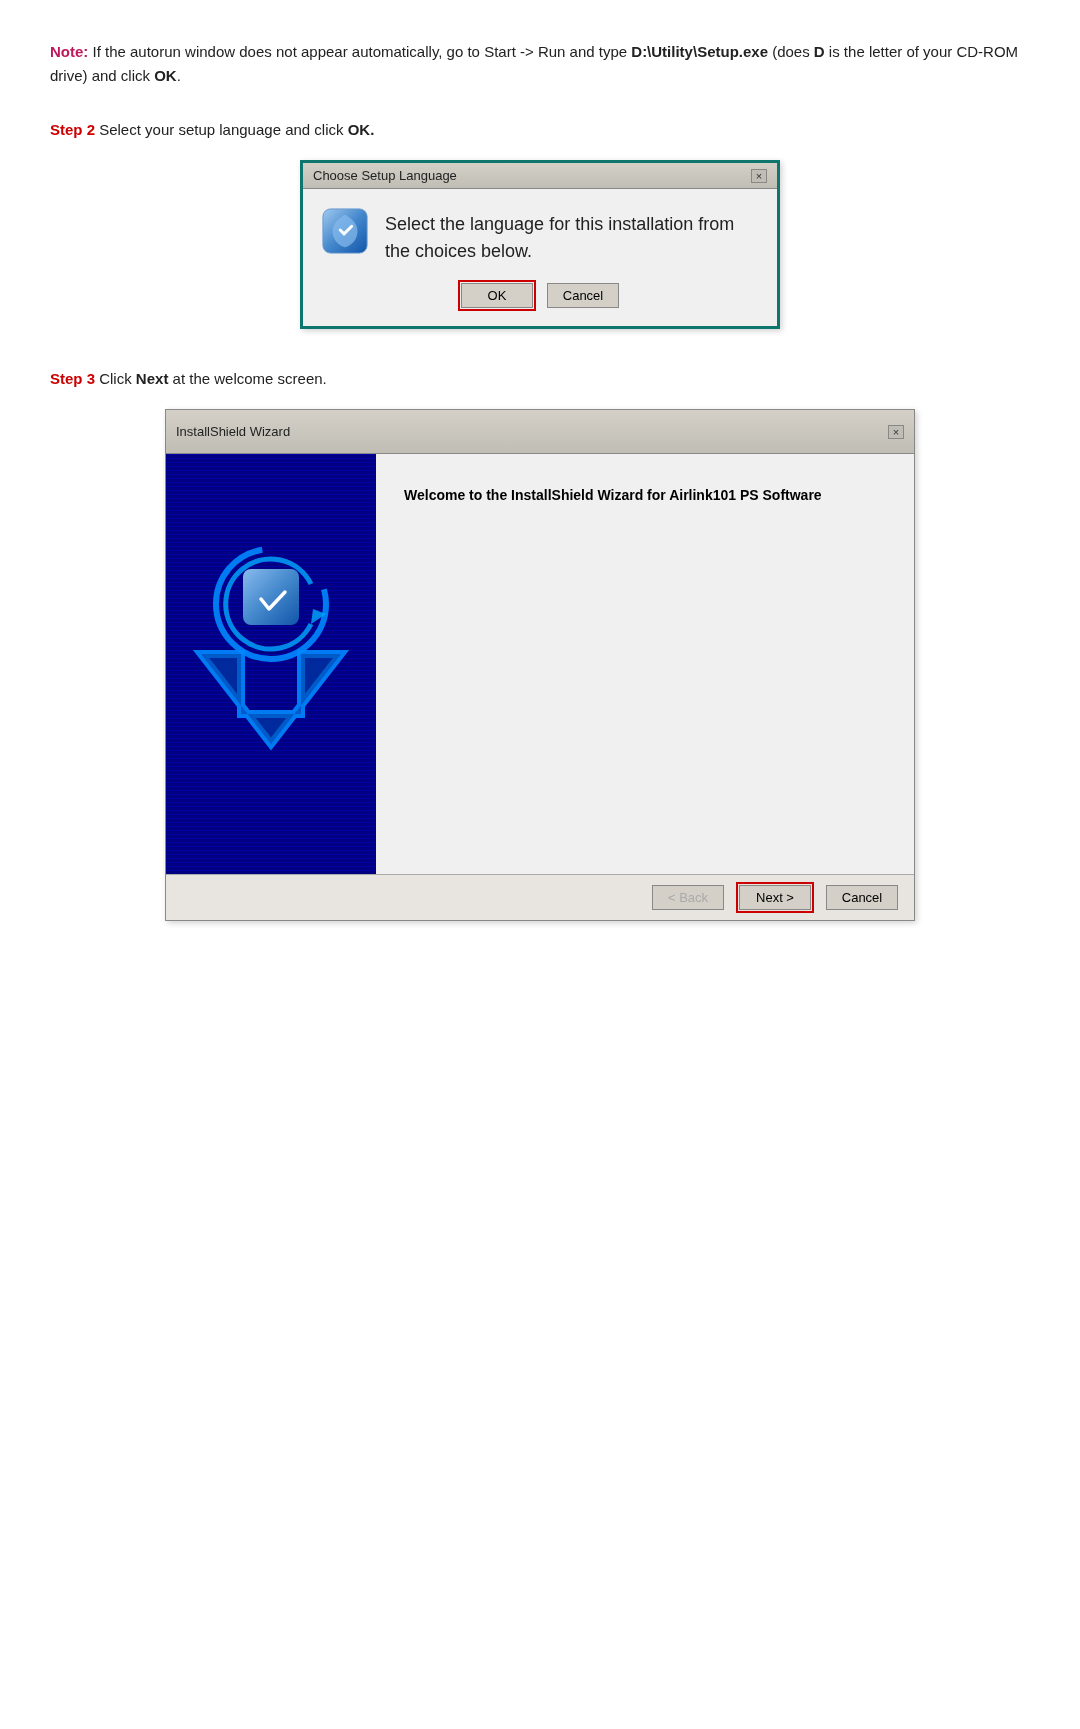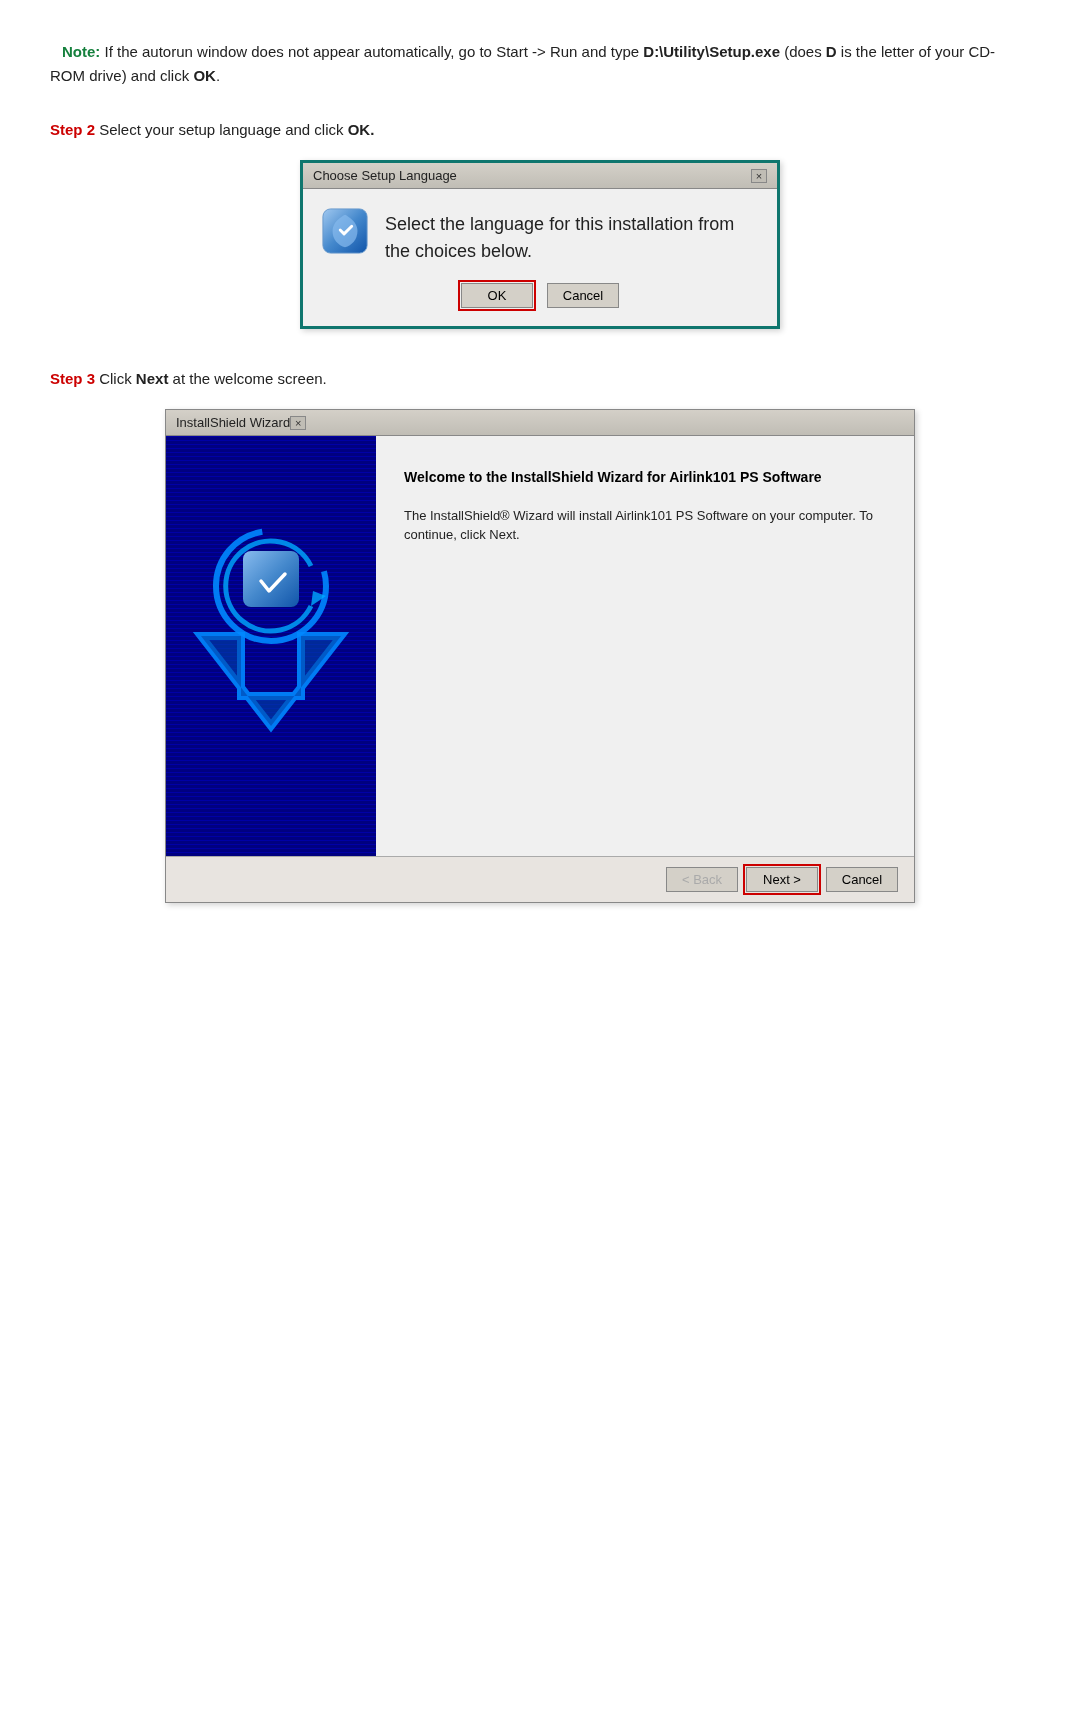--- a/index.html
+++ b/index.html
@@ -10,23 +10,22 @@
       color: #222;
       width: 1080px;
       min-height: 1729px;
       padding: 40px 50px;
     }
     .note-block {
       margin-bottom: 30px;
       line-height: 1.6;
     }
     .note-label {
-      color: #15803d;
+      color: #be185d;
       font-weight: bold;
-      margin-left: 12px;
     }
     .step-label {
       color: #cc0000;
       font-weight: bold;
     }
     .step-text {
       font-size: 15px;
       margin-bottom: 18px;
       line-height: 1.6;
     }
@@ -143,22 +142,23 @@
     .wizard-outer {
       border: 1px solid #888;
       background: #f0f0f0;
       width: 750px;
       margin: 0 auto;
       box-shadow: 2px 2px 6px rgba(0,0,0,0.18);
     }
     .wizard-titlebar {
       background: linear-gradient(to bottom, #d4d0c8, #c0bdb5);
       border-bottom: 1px solid #888;
-      padding: 5px 10px;
-      display: flex;
+      padding: 14px 10px;
+      display: flex;
+      justify-content: space-between;
       align-items: center;
       font-size: 13px;
       font-family: 'Segoe UI', Arial, sans-serif;
     }
     .wizard-body {
       display: flex;
       min-height: 420px;
     }
     .wizard-left {
       width: 210px;
@@ -194,21 +194,21 @@
       color: #222;
       line-height: 1.5;
     }
     .wizard-footer {
       border-top: 1px solid #aaa;
       background: #e8e4e0;
       padding: 10px 16px;
       display: flex;
       justify-content: flex-end;
       align-items: center;
-      gap: 8px;
+      gap: 15px;
     }
     .win-btn-disabled {
       color: #aaa;
     }
     
     .is-icon-svg {
       width: 48px;
       height: 48px;
     }
   </style>
@@ -401,21 +401,20 @@
               <stop offset="0%" style="stop-color:#88bbee"></stop>
               <stop offset="50%" style="stop-color:#4488cc"></stop>
               <stop offset="100%" style="stop-color:#1155aa"></stop>
             </linearGradient>
           </defs>
         </svg>
       </div>
 
       <div class="wizard-right">
         <div class="wizard-welcome-title">Welcome to the InstallShield Wizard for Airlink101 PS Software</div>
-        <div class="wizard-welcome-body">The InstallShield® Wizard will install Airlink101 PS Software on your computer.  To continue, click Next.</div>
       </div>
     </div>
     <div class="wizard-footer">
       <button class="win-btn win-btn-disabled" disabled="">&lt; Back</button>
       <button class="win-btn win-btn-highlighted">Next &gt;</button>
       <button class="win-btn">Cancel</button>
     </div>
   </div>
 </div>
 

